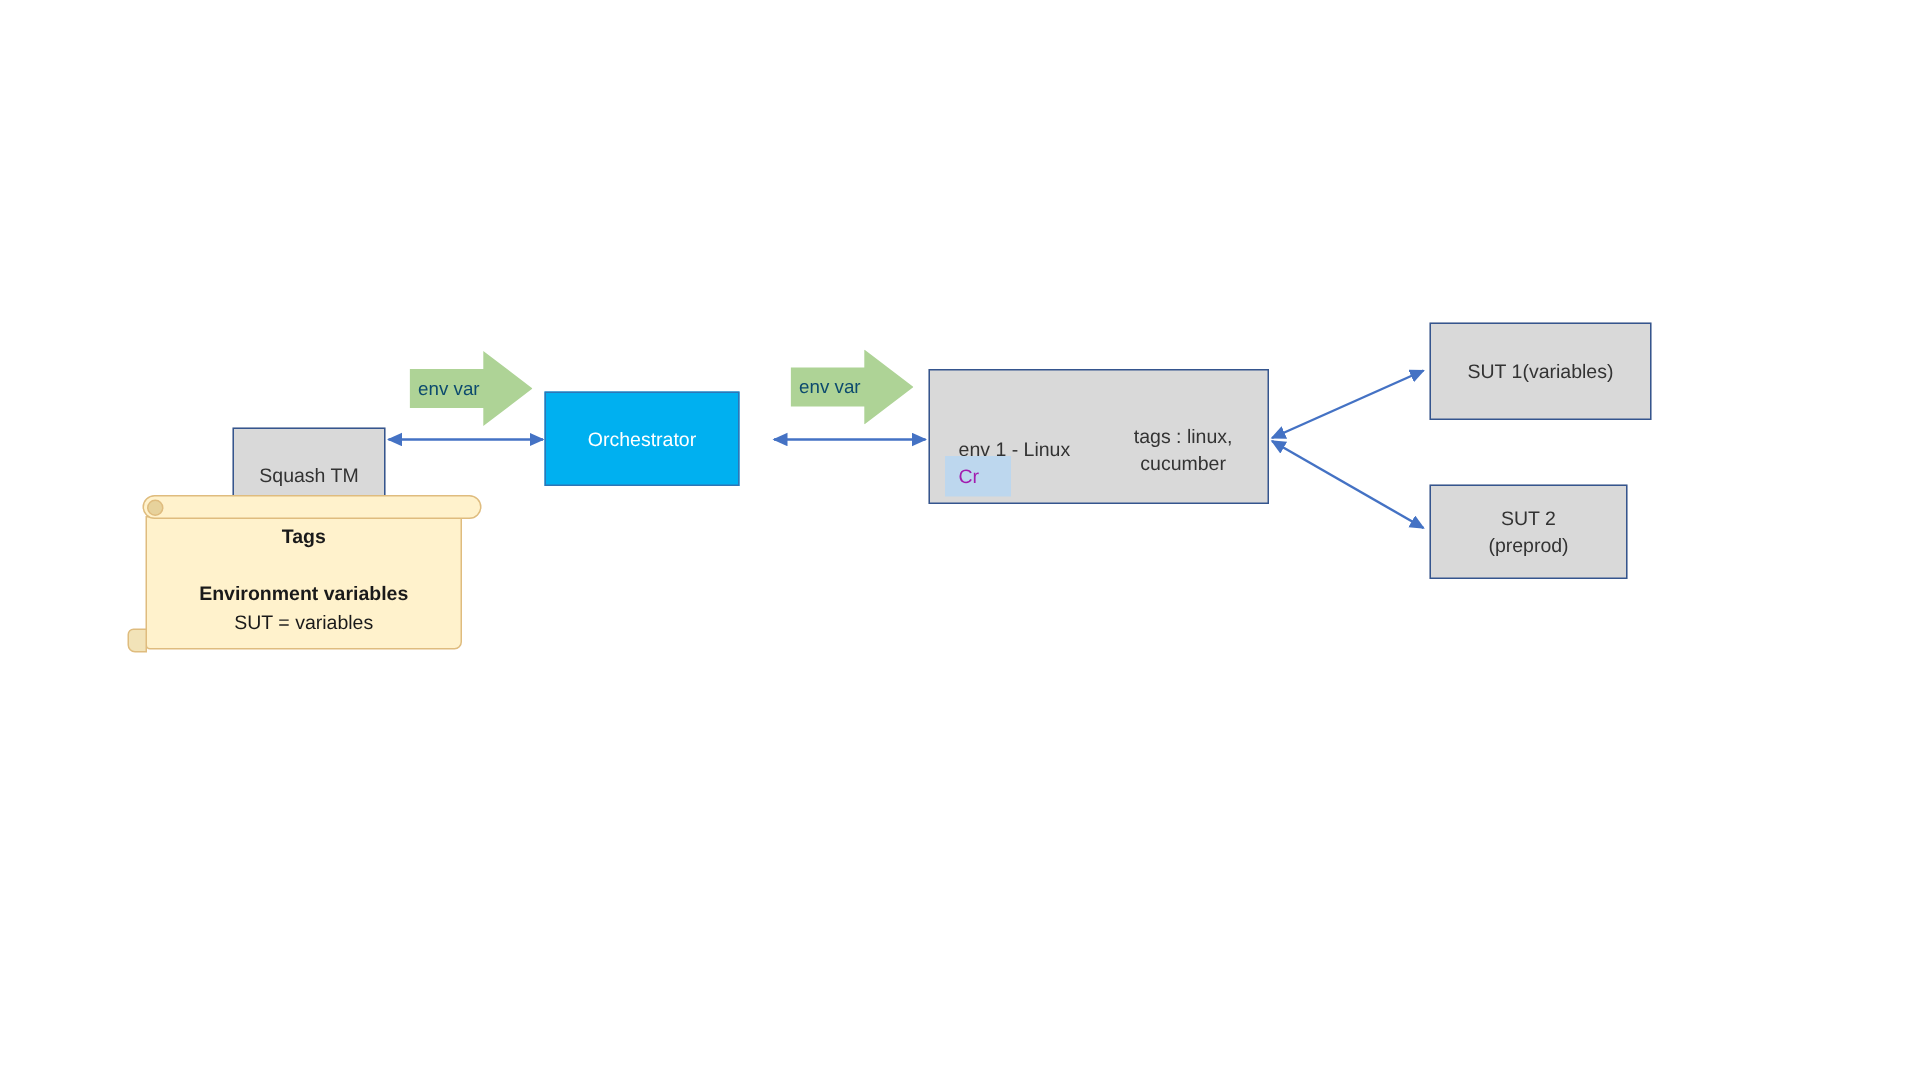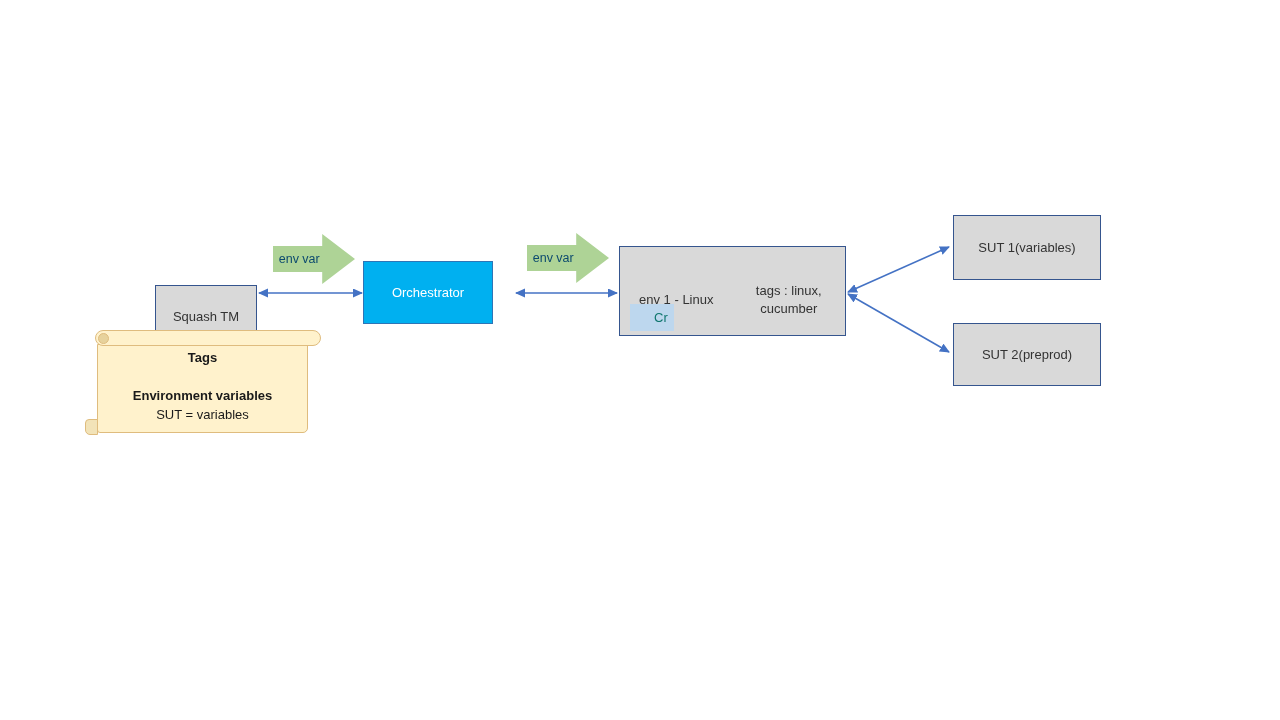--- a/index.html
+++ b/index.html
@@ -44,24 +44,24 @@
     border:1px solid var(--orchestrator-border,#2E75B6);
     color:#ffffff;
   }
   .node-env{left:619px;top:246px;width:227px;height:90px;flex-direction:row;justify-content:flex-end;padding-top:17px;}
   .node-env .env-line{width:100%;}
   .env-tags-italic{}
   .cr-badge{
     position:absolute;left:10px;top:57px;width:44px;height:27px;
     background:var(--badge-fill,#BDD7EE);
     display:flex;align-items:center;justify-content:flex-start;
-    padding-left:24px;font-size:13px;color:#0f766e;
+    padding-left:9px;font-size:13px;color:#a21caf;
   }
   .node-sut1{left:953px;top:215px;width:148px;height:65px;flex-direction:row;}
-  .node-sut2{left:953px;top:323px;width:148px;height:63px;}
+  .node-sut2{left:953px;top:323px;width:132px;height:63px;flex-direction:column;}
 
   .block-arrow{position:absolute;width:82px;height:50px;}
   .block-arrow .shape{
     position:absolute;inset:0;
     background:var(--arrow-green,#AED396);
     clip-path:polygon(0 24%,60% 24%,60% 0,100% 50%,60% 100%,60% 76%,0 76%);
   }
   .block-arrow .label{
     position:absolute;left:0;top:24%;width:64%;height:52%;
     display:flex;align-items:center;justify-content:center;

